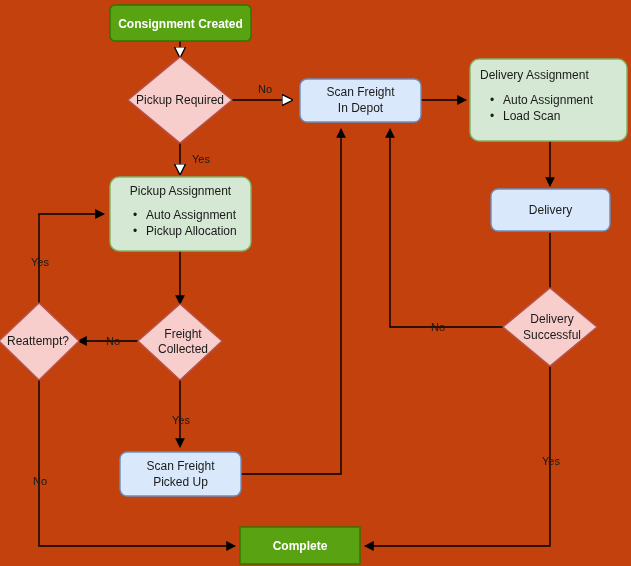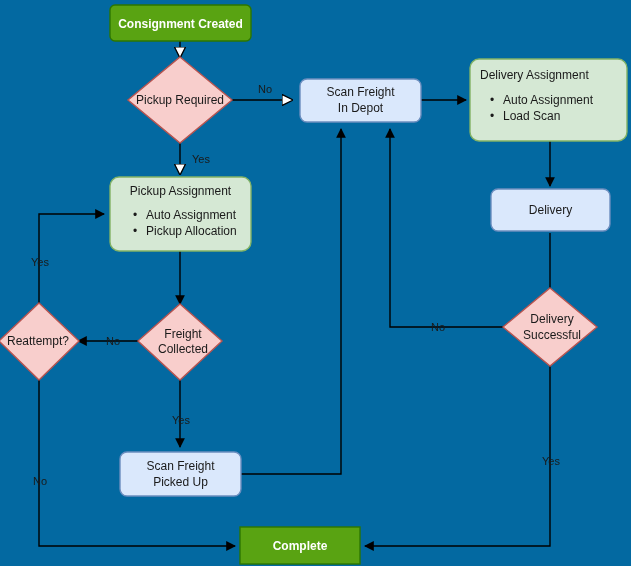--- a/index.html
+++ b/index.html
@@ -10,21 +10,21 @@
   body {
     width: 631px;
     height: 566px;
     overflow: hidden;
     font-family: "Liberation Sans", sans-serif;
   }
   #canvas {
     position: relative;
     width: 631px;
     height: 566px;
-    background: #0369a1;
+    background: #c2410c;
   }
   svg.flow {
     position: absolute;
     top: 0;
     left: 0;
     width: 631px;
     height: 566px;
   }
   .node-text {
     font-family: "Liberation Sans", sans-serif;

